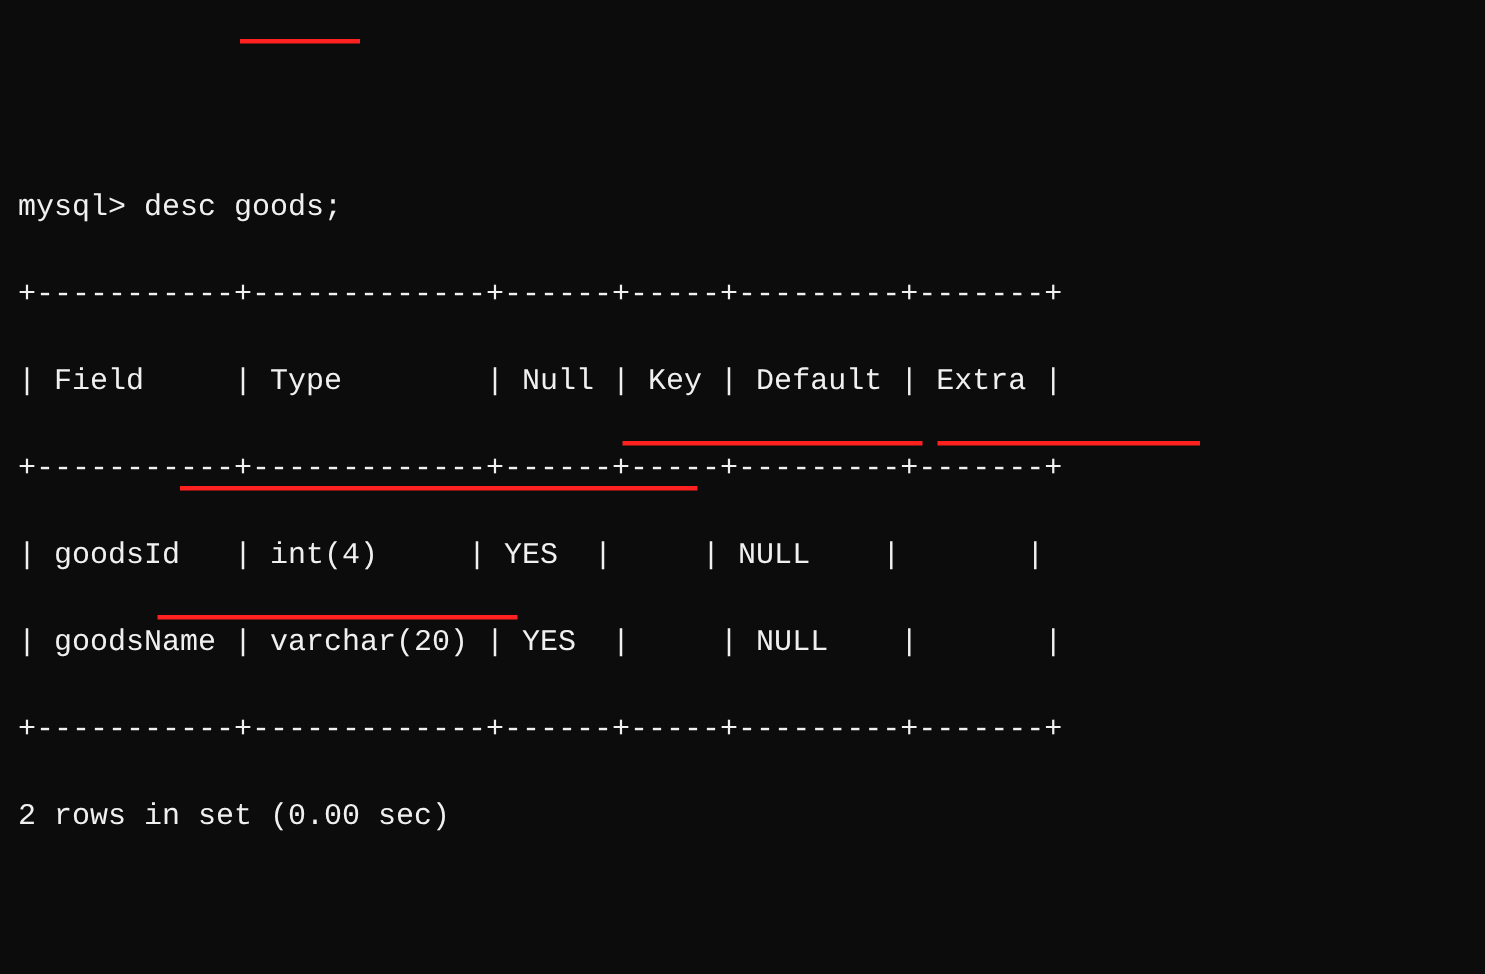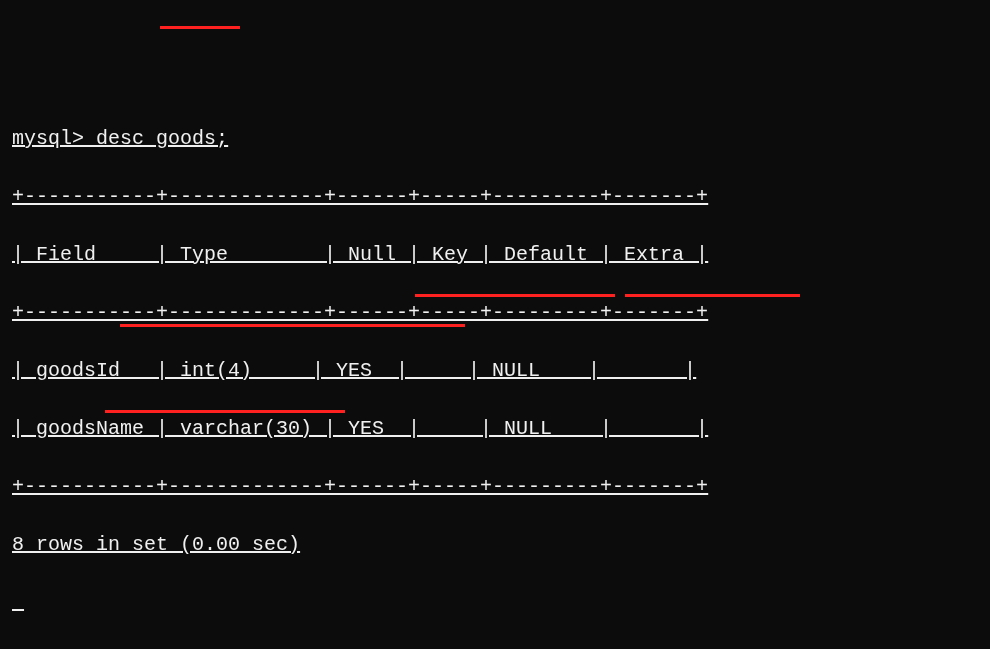--- a/index.html
+++ b/index.html
@@ -1,19 +1,18 @@
 <!DOCTYPE html>
 <html><head>
   <meta charset="utf-8">
   <style>
     * {
       margin: 0;
       padding: 0;
       box-sizing: border-box;
-      text-decoration: underline;
     }
     body {
       background: #0c0c0c;
       color: #f0f0f0;
       font-family: 'Consolas', 'Monaco', 'Courier New', monospace;
       font-size: 20px;
       line-height: 1.45;
       padding: 8px 12px;
       width: 990px;
       height: 649px;
@@ -35,23 +34,23 @@
 </head>
 <body>
 
 
 
 <div class="terminal-line"><span>mysql&gt;</span> <span>desc goods;</span></div>
 <div class="terminal-line">+-----------+-------------+------+-----+---------+-------+</div>
 <div class="terminal-line">| Field     | Type        | Null | Key | Default | Extra |</div>
 <div class="terminal-line">+-----------+-------------+------+-----+---------+-------+</div>
 <div class="terminal-line">| goodsId   | int(4)     | YES  |     | NULL    |       |</div>
-<div class="terminal-line">| goodsName | varchar(30) | YES  |     | NULL    |       |</div>
+<div class="terminal-line">| goodsName | varchar(20) | YES  |     | NULL    |       |</div>
 <div class="terminal-line">+-----------+-------------+------+-----+---------+-------+</div>
-<div class="terminal-line">8 rows in set (0.00 sec)</div>
+<div class="terminal-line">2 rows in set (0.00 sec)</div>
 <div class="terminal-line"> </div>
 <div class="terminal-line"> </div>
 
 
 
 
 
 
 
 

